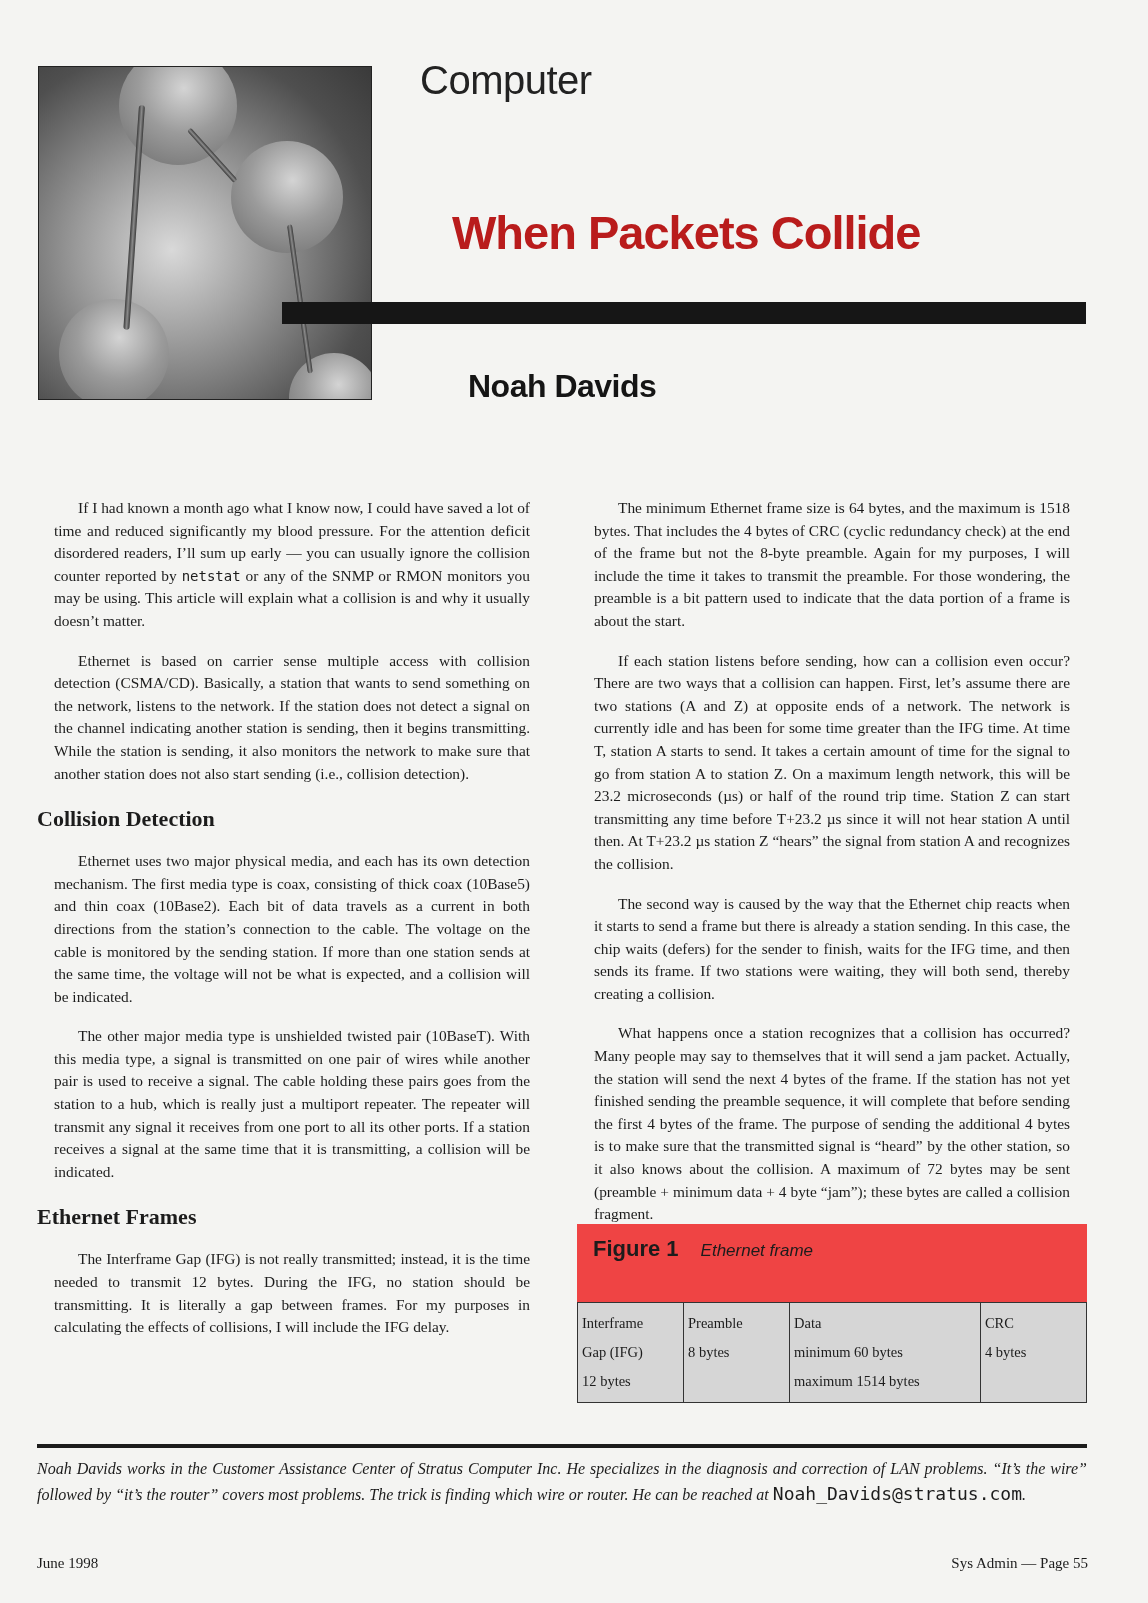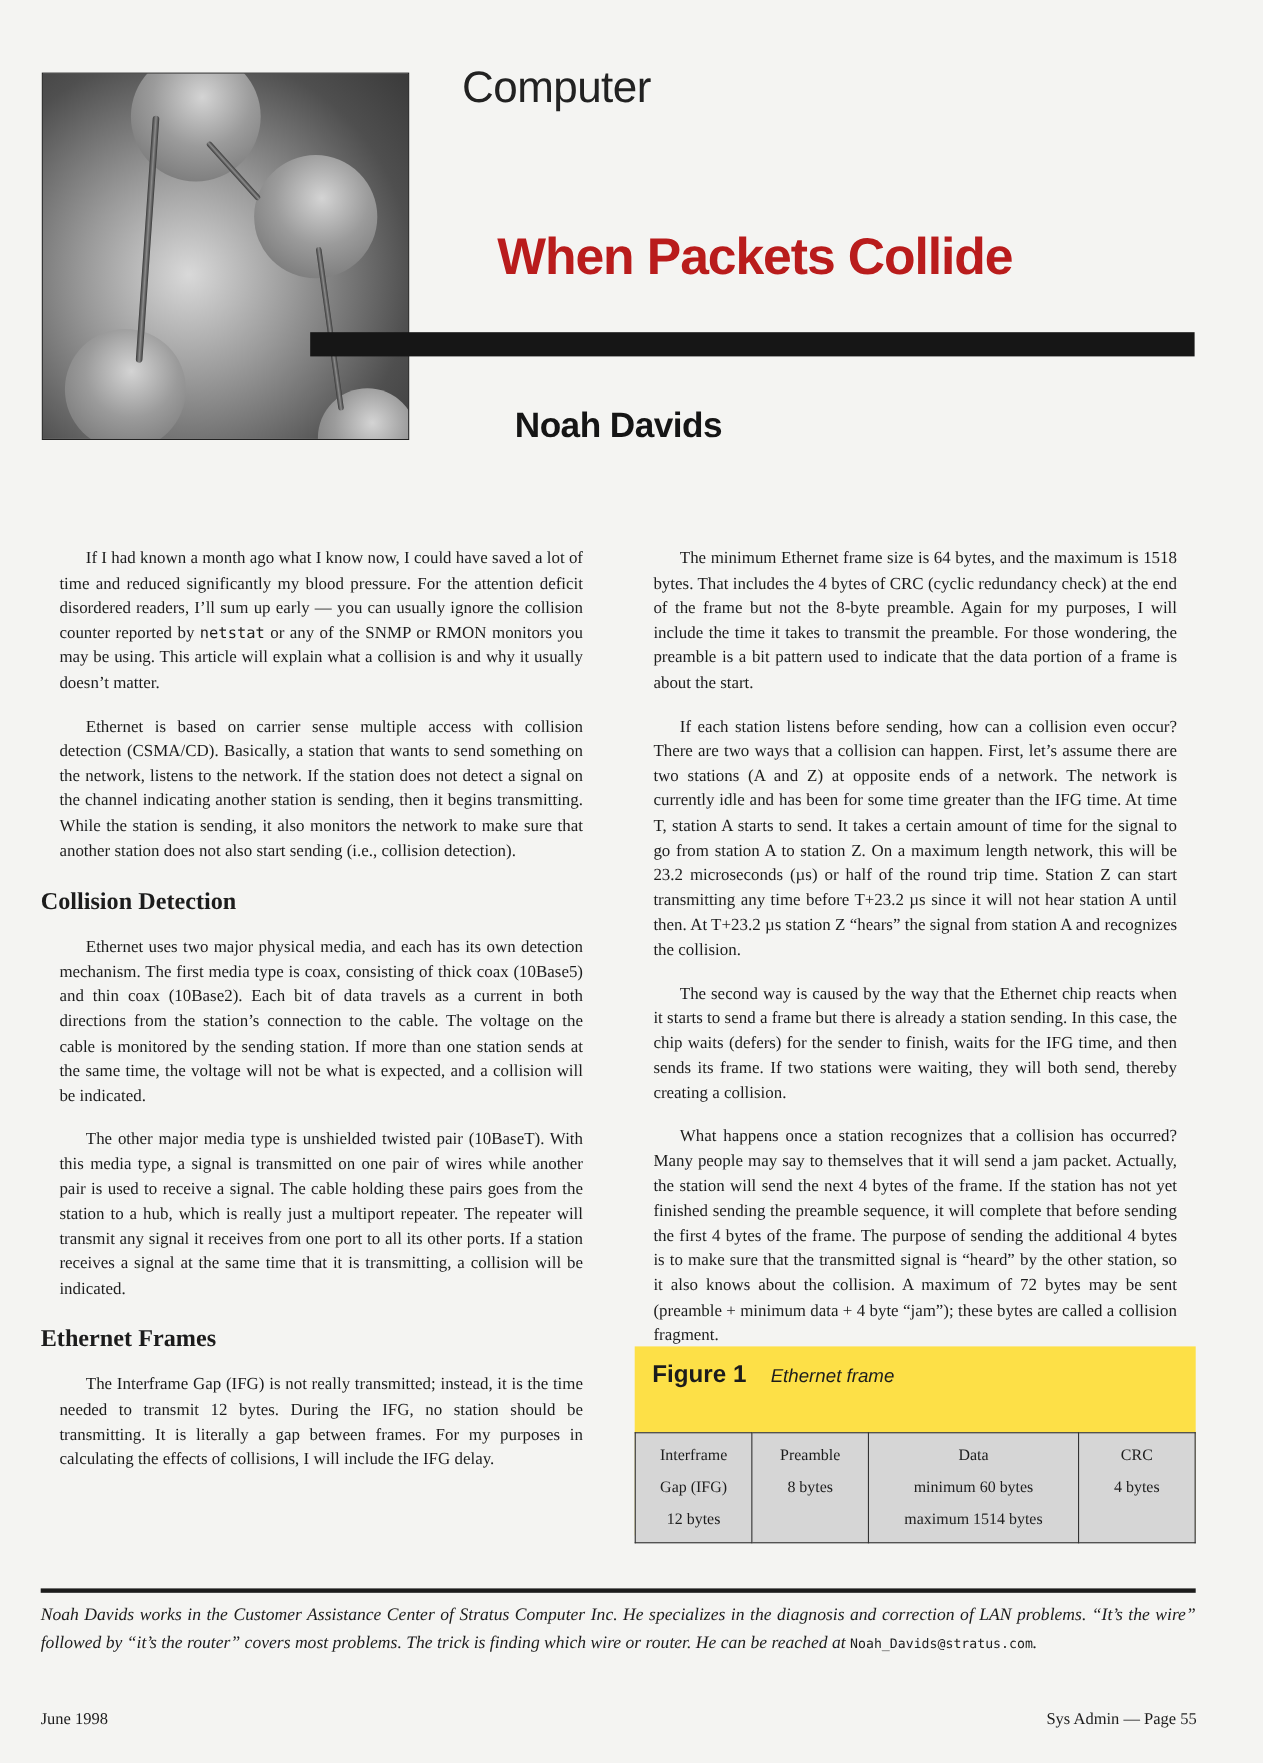--- a/index.html
+++ b/index.html
@@ -30,36 +30,36 @@
     font-weight: bold; font-size: 32px; letter-spacing: -0.5px; color: #151515; margin-left: 48px;
   }
   .col { position: absolute; top: 480px; width: 510px; font-size: 15.4px; line-height: 22.6px; text-align: justify; }
   .col.left { left: 37px; }
   .col.right { left: 577px; }
   .col p { margin: 17px; text-indent: 24px; }
   .col h2 { margin: 20px 0 0 0; font-size: 22px; line-height: 28px; font-weight: bold; }
   .mono { font-family: "DejaVu Sans Mono", "Liberation Mono", monospace; font-size: 14px; }
   .figure {
     position: absolute; left: 577px; top: 1224px; width: 510px; height: 172px;
-    background: #fde047;
+    background: #ef4444;
   }
   .fig-head { position: absolute; left: 16px; top: 12px; font-family: "Liberation Sans", "DejaVu Sans", sans-serif; }
   .fig-num { font-weight: bold; font-size: 22px; }
   .fig-cap { font-style: italic; font-size: 17px; margin-left: 22px; }
   .frame-table {
     position: absolute; left: 0; top: 78px; width: 510px; border-collapse: collapse;
-    background: #d6d6d6; font-size: 14.5px; text-align: center; padding-left: 32px;
+    background: #d6d6d6; font-size: 14.5px;  padding-left: 32px;
   }
   .frame-table td { border: 1.5px solid #333; vertical-align: top; padding: 6px 4px; line-height: 29px; }
   .rule { position: absolute; left: 37px; top: 1444px; width: 1050px; height: 4px; background: #1c1c1c; }
   .bio {
     position: absolute; left: 37px; top: 1456px; width: 1050px; font-style: italic; font-size: 16px;
     line-height: 25px; text-align: justify;
   }
-  .bio .mono { font-style: normal; font-size: 12px; }
+  .bio .mono { font-style: normal; font-size: 18px; }
   .footer { position: absolute; top: 1555px; font-family: Liberation Serif, serif; font-size: 15px; }
   .footer.left { left: 37px; }
   .footer.right { right: 60px; }
 </style>
 </head>
 <body>
 
 <div class="hero">
   <div class="ball" style="left:80px;top:-20px;width:118px;height:118px;"></div>
   <div class="ball" style="left:192px;top:74px;width:112px;height:112px;"></div>

